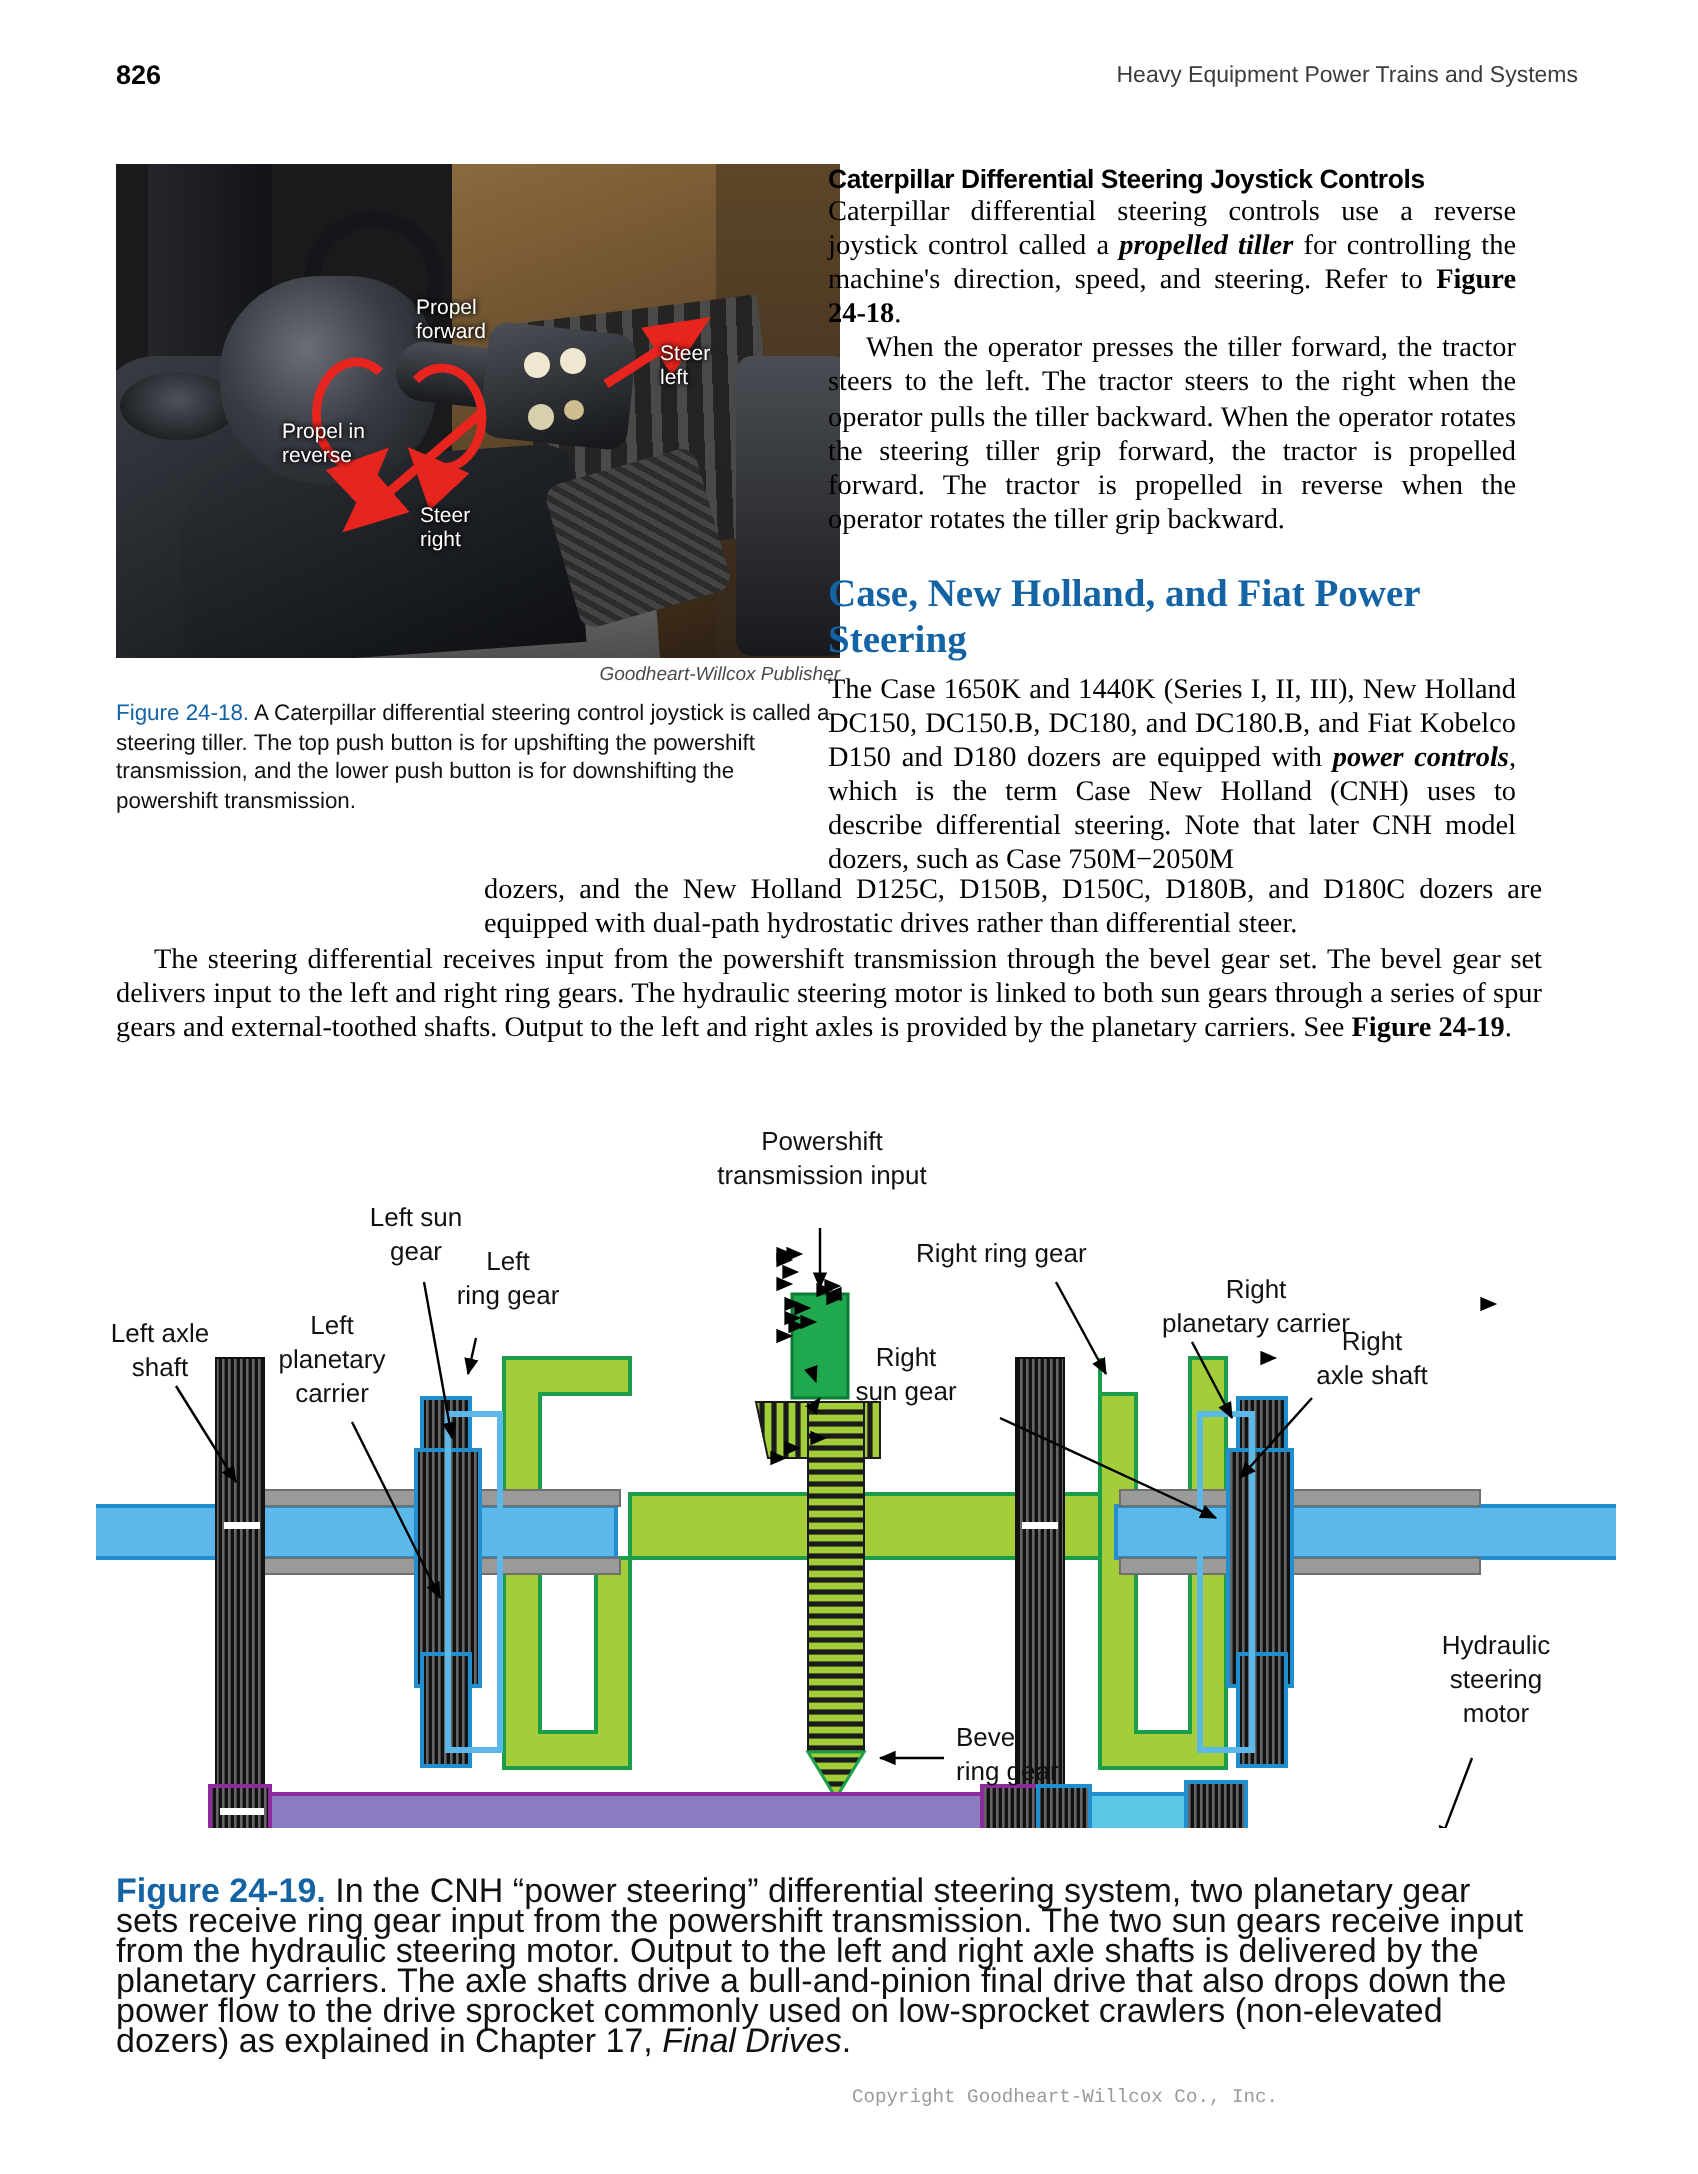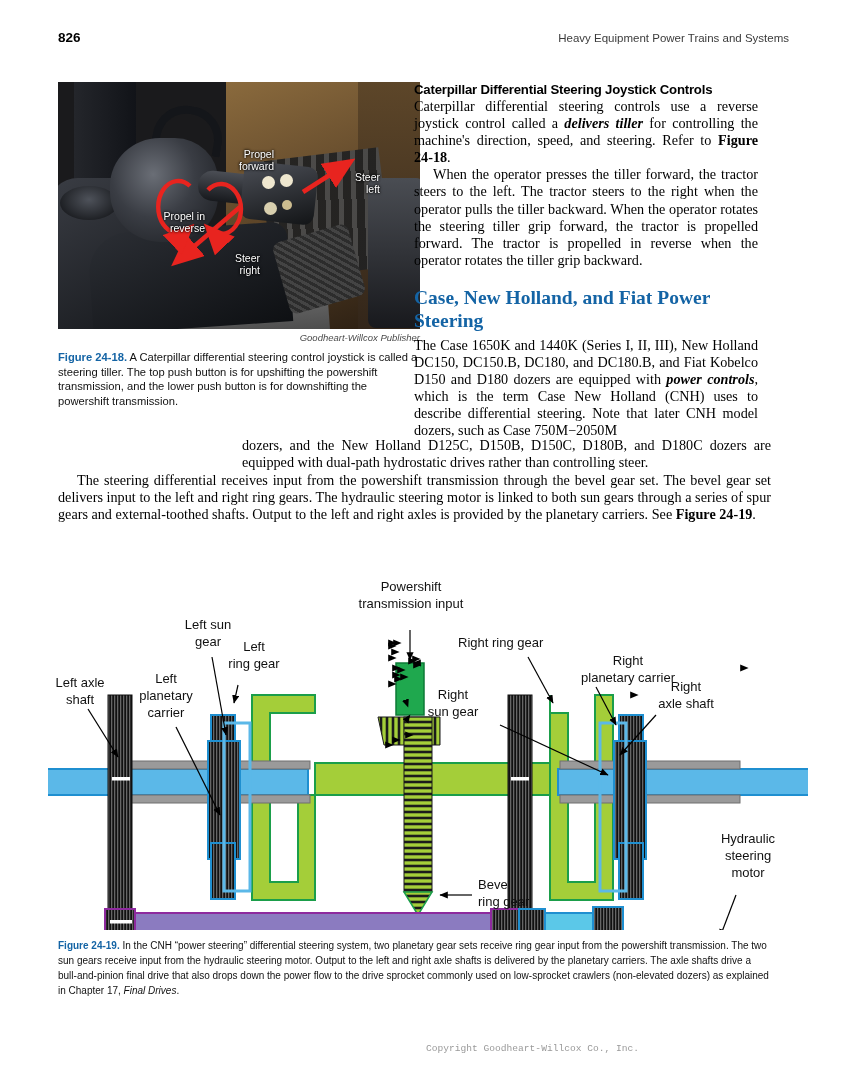--- a/index.html
+++ b/index.html
@@ -117,36 +117,36 @@
     background: linear-gradient(180deg,#4a4d53,#18191d);
     border-radius: 8px;
   }
   .photo .floor {
     position: absolute; left: 100px; bottom: -10px; width: 170px; height: 70px;
     background: linear-gradient(180deg,#7f7f7f,#4a4a4a);
     transform: rotate(-4deg);
   }
   .photo .lbl {
     position: absolute; color: #fff; font-family: "Liberation Sans", sans-serif;
-    font-size: 10.5px; line-height: 12px; text-align: right;
+    font-size: 10.5px; line-height: 12px; text-align: left;
     text-shadow: 0 0 3px #000, 0 0 2px #000;
   }
   .photo svg.ann { position: absolute; left: 0; top: 0; width: 362px; height: 247px; }
 
   .credit {
     font-family: "Liberation Sans", sans-serif;
     font-size: 9.5px; font-style: italic; color: #4b4b4b;
     text-align: right; margin-top: 3px;
   }
   .fig-cap {
     font-family: "Liberation Sans", sans-serif;
     font-size: 11.2px; line-height: 14.6px; color: #111;
     margin-top: 7px; text-align: left;
   }
-  .fig-cap .fnum { color: #1464A5; font-weight: bold; }
+  .fig-cap .fnum { color: #1464A5; font-weight: normal; }
 
   
   .col-right {
     position: absolute; left: 414px; top: 82px; width: 344px;
     text-align: justify;
   }
   h3.sub {
     font-family: "Liberation Sans", sans-serif;
     font-size: 13.2px; font-weight: bold; margin: 0 0 1px 0; letter-spacing: -.2px;
   }
@@ -168,29 +168,29 @@
     position: absolute; left: 242px; top: 437px; width: 529px;
     text-align: justify;
   }
   .full-col2 {
     position: absolute; left: 58px; top: 472px; width: 713px;
     text-align: justify;
   }
 
   
   .diagram {
-    position: absolute; left: 48px; top: 575px; width: 760px; height: 355px;
+    position: absolute; left: 48px; top: 559px; width: 760px; height: 355px;
   }
   .diagram svg { display: block; }
 
   
   .fig19-cap {
     position: absolute; left: 58px; top: 938px; width: 713px;
     font-family: "Liberation Sans", sans-serif;
-    font-size: 10px; line-height: 15px; color: #111; text-align: left;
+    font-size: 17px; line-height: 15px; color: #111; text-align: left;
   }
   .fig19-cap .fnum { color: #1464A5; font-weight: bold; }
   .fig19-cap i { font-style: italic; }
 
   .footer {
     position: absolute; left: 0; top: 1043px; width: 849px;
     text-align: center;
     font-family: Liberation Mono, monospace;
     font-size: 9.6px; color: #9a9a9a;
   }
@@ -254,31 +254,31 @@
   <div class="credit">Goodheart-Willcox Publisher</div>
 
   <div class="fig-cap">
     <span class="fnum">Figure 24-18.</span><span> A Caterpillar differential steering control joystick is called a steering tiller. The top push button is for upshifting the powershift transmission, and the lower push button is for downshifting the powershift transmission.</span>
   </div>
 </div>
 
 <div class="col-right">
   <h3 class="sub">Caterpillar Differential Steering Joystick Controls</h3>
 
-  <p class="body"><span>Caterpillar differential steering controls use a reverse joystick control called a </span><span class="bi">delivers tiller</span><span> for controlling the machine's direction, speed, and steering. Refer to </span><span class="b">Figure 24-18</span><span>.</span></p>
+  <p class="body"><span>Caterpillar differential steering controls use a reverse joystick control called a </span><span class="bi">propelled tiller</span><span> for controlling the machine's direction, speed, and steering. Refer to </span><span class="b">Figure 24-18</span><span>.</span></p>
 
   <p class="body">When the operator presses the tiller forward, the tractor steers to the left. The tractor steers to the right when the operator pulls the tiller backward. When the operator rotates the steering tiller grip forward, the tractor is propelled forward. The tractor is propelled in reverse when the operator rotates the tiller grip backward.</p>
 
   <h2 class="blue">Case, New Holland, and Fiat Power Steering</h2>
 
   <p class="body"><span>The Case 1650K and 1440K (Series I, II, III), New Holland DC150, DC150.B, DC180, and DC180.B, and Fiat Kobelco D150 and D180 dozers are equipped with </span><span class="bi">power controls</span><span>, which is the term Case New Holland (CNH) uses to describe differential steering. Note that later CNH model dozers, such as Case 750M−2050M</span></p>
 </div>
 
 <div class="full-col">
-  <p class="body">dozers, and the New Holland D125C, D150B, D150C, D180B, and D180C dozers are equipped with dual-path hydrostatic drives rather than controlling steer.</p>
+  <p class="body">dozers, and the New Holland D125C, D150B, D150C, D180B, and D180C dozers are equipped with dual-path hydrostatic drives rather than differential steer.</p>
 </div>
 
 <div class="full-col2">
   <p class="body" style="text-indent:19px;"><span>The steering differential receives input from the powershift transmission through the bevel gear set. The bevel gear set delivers input to the left and right ring gears. The hydraulic steering motor is linked to both sun gears through a series of spur gears and external-toothed shafts. Output to the left and right axles is provided by the planetary carriers. See </span><span class="b">Figure 24-19</span><span>.</span></p>
 </div>
 
 <div class="diagram">
   <svg viewBox="0 0 760 355" width="760" height="355">
     <defs>
       <marker id="ah" markerWidth="8" markerHeight="8" refX="6.5" refY="3" orient="auto">

